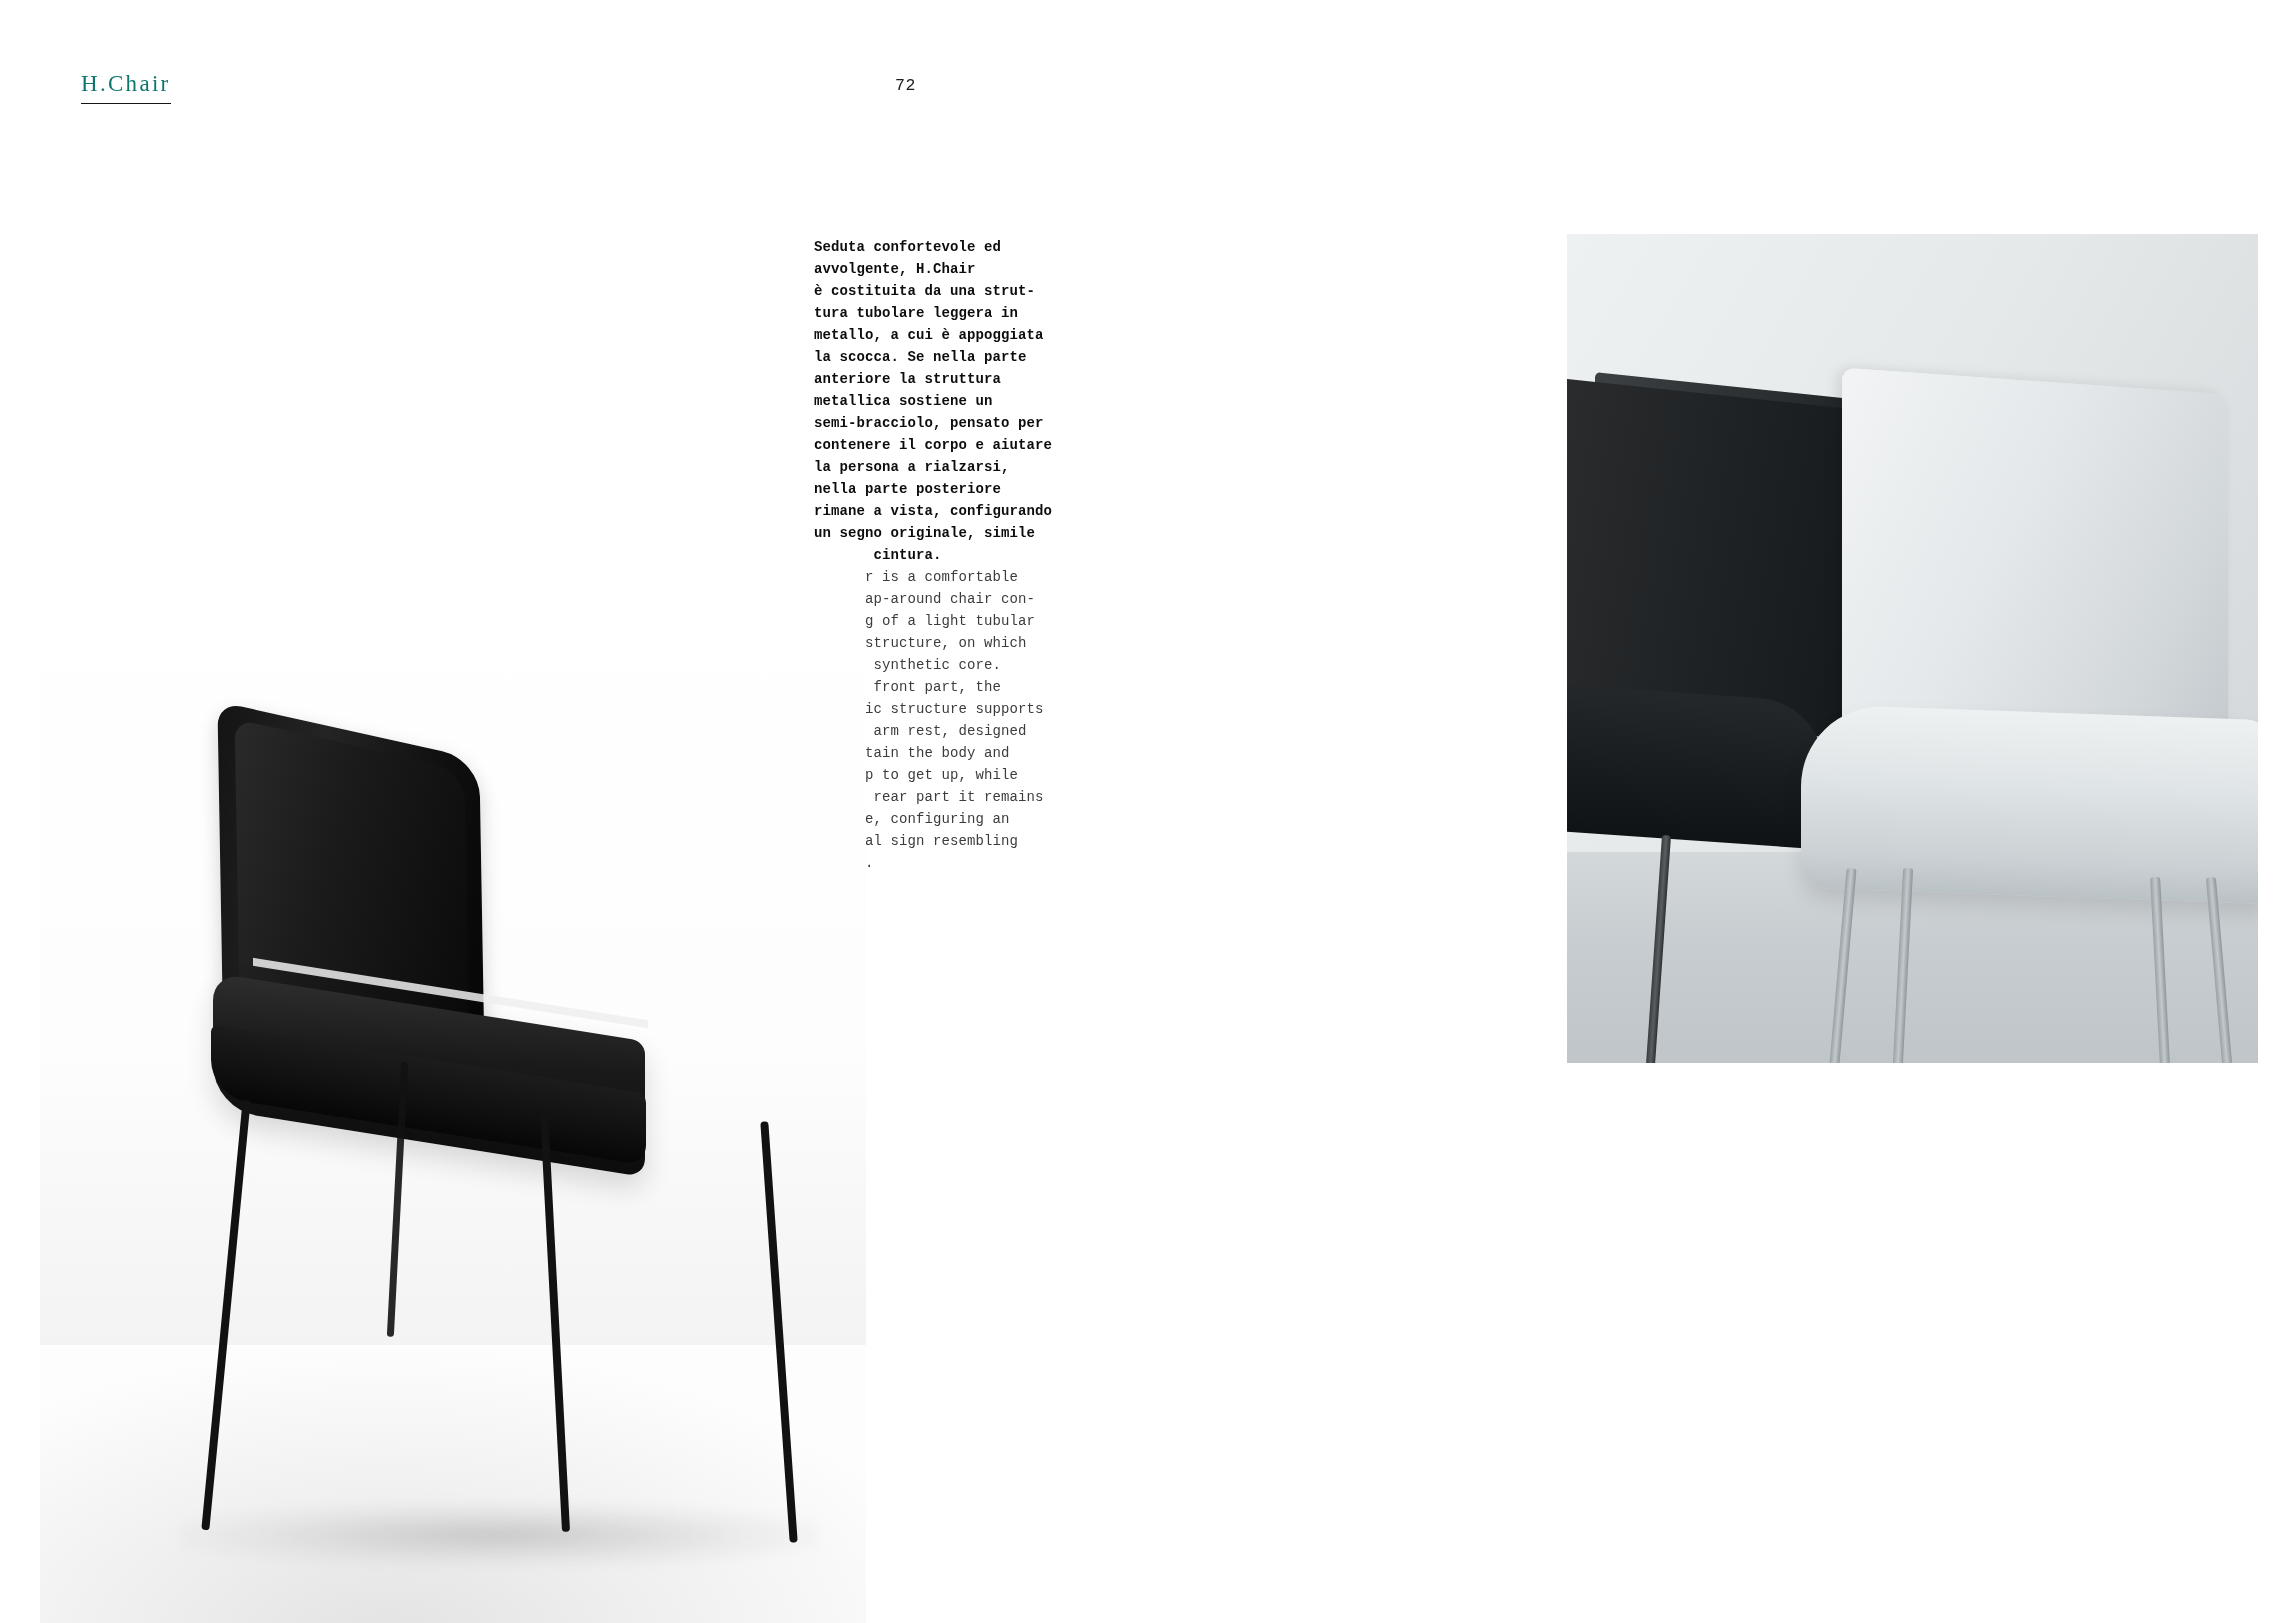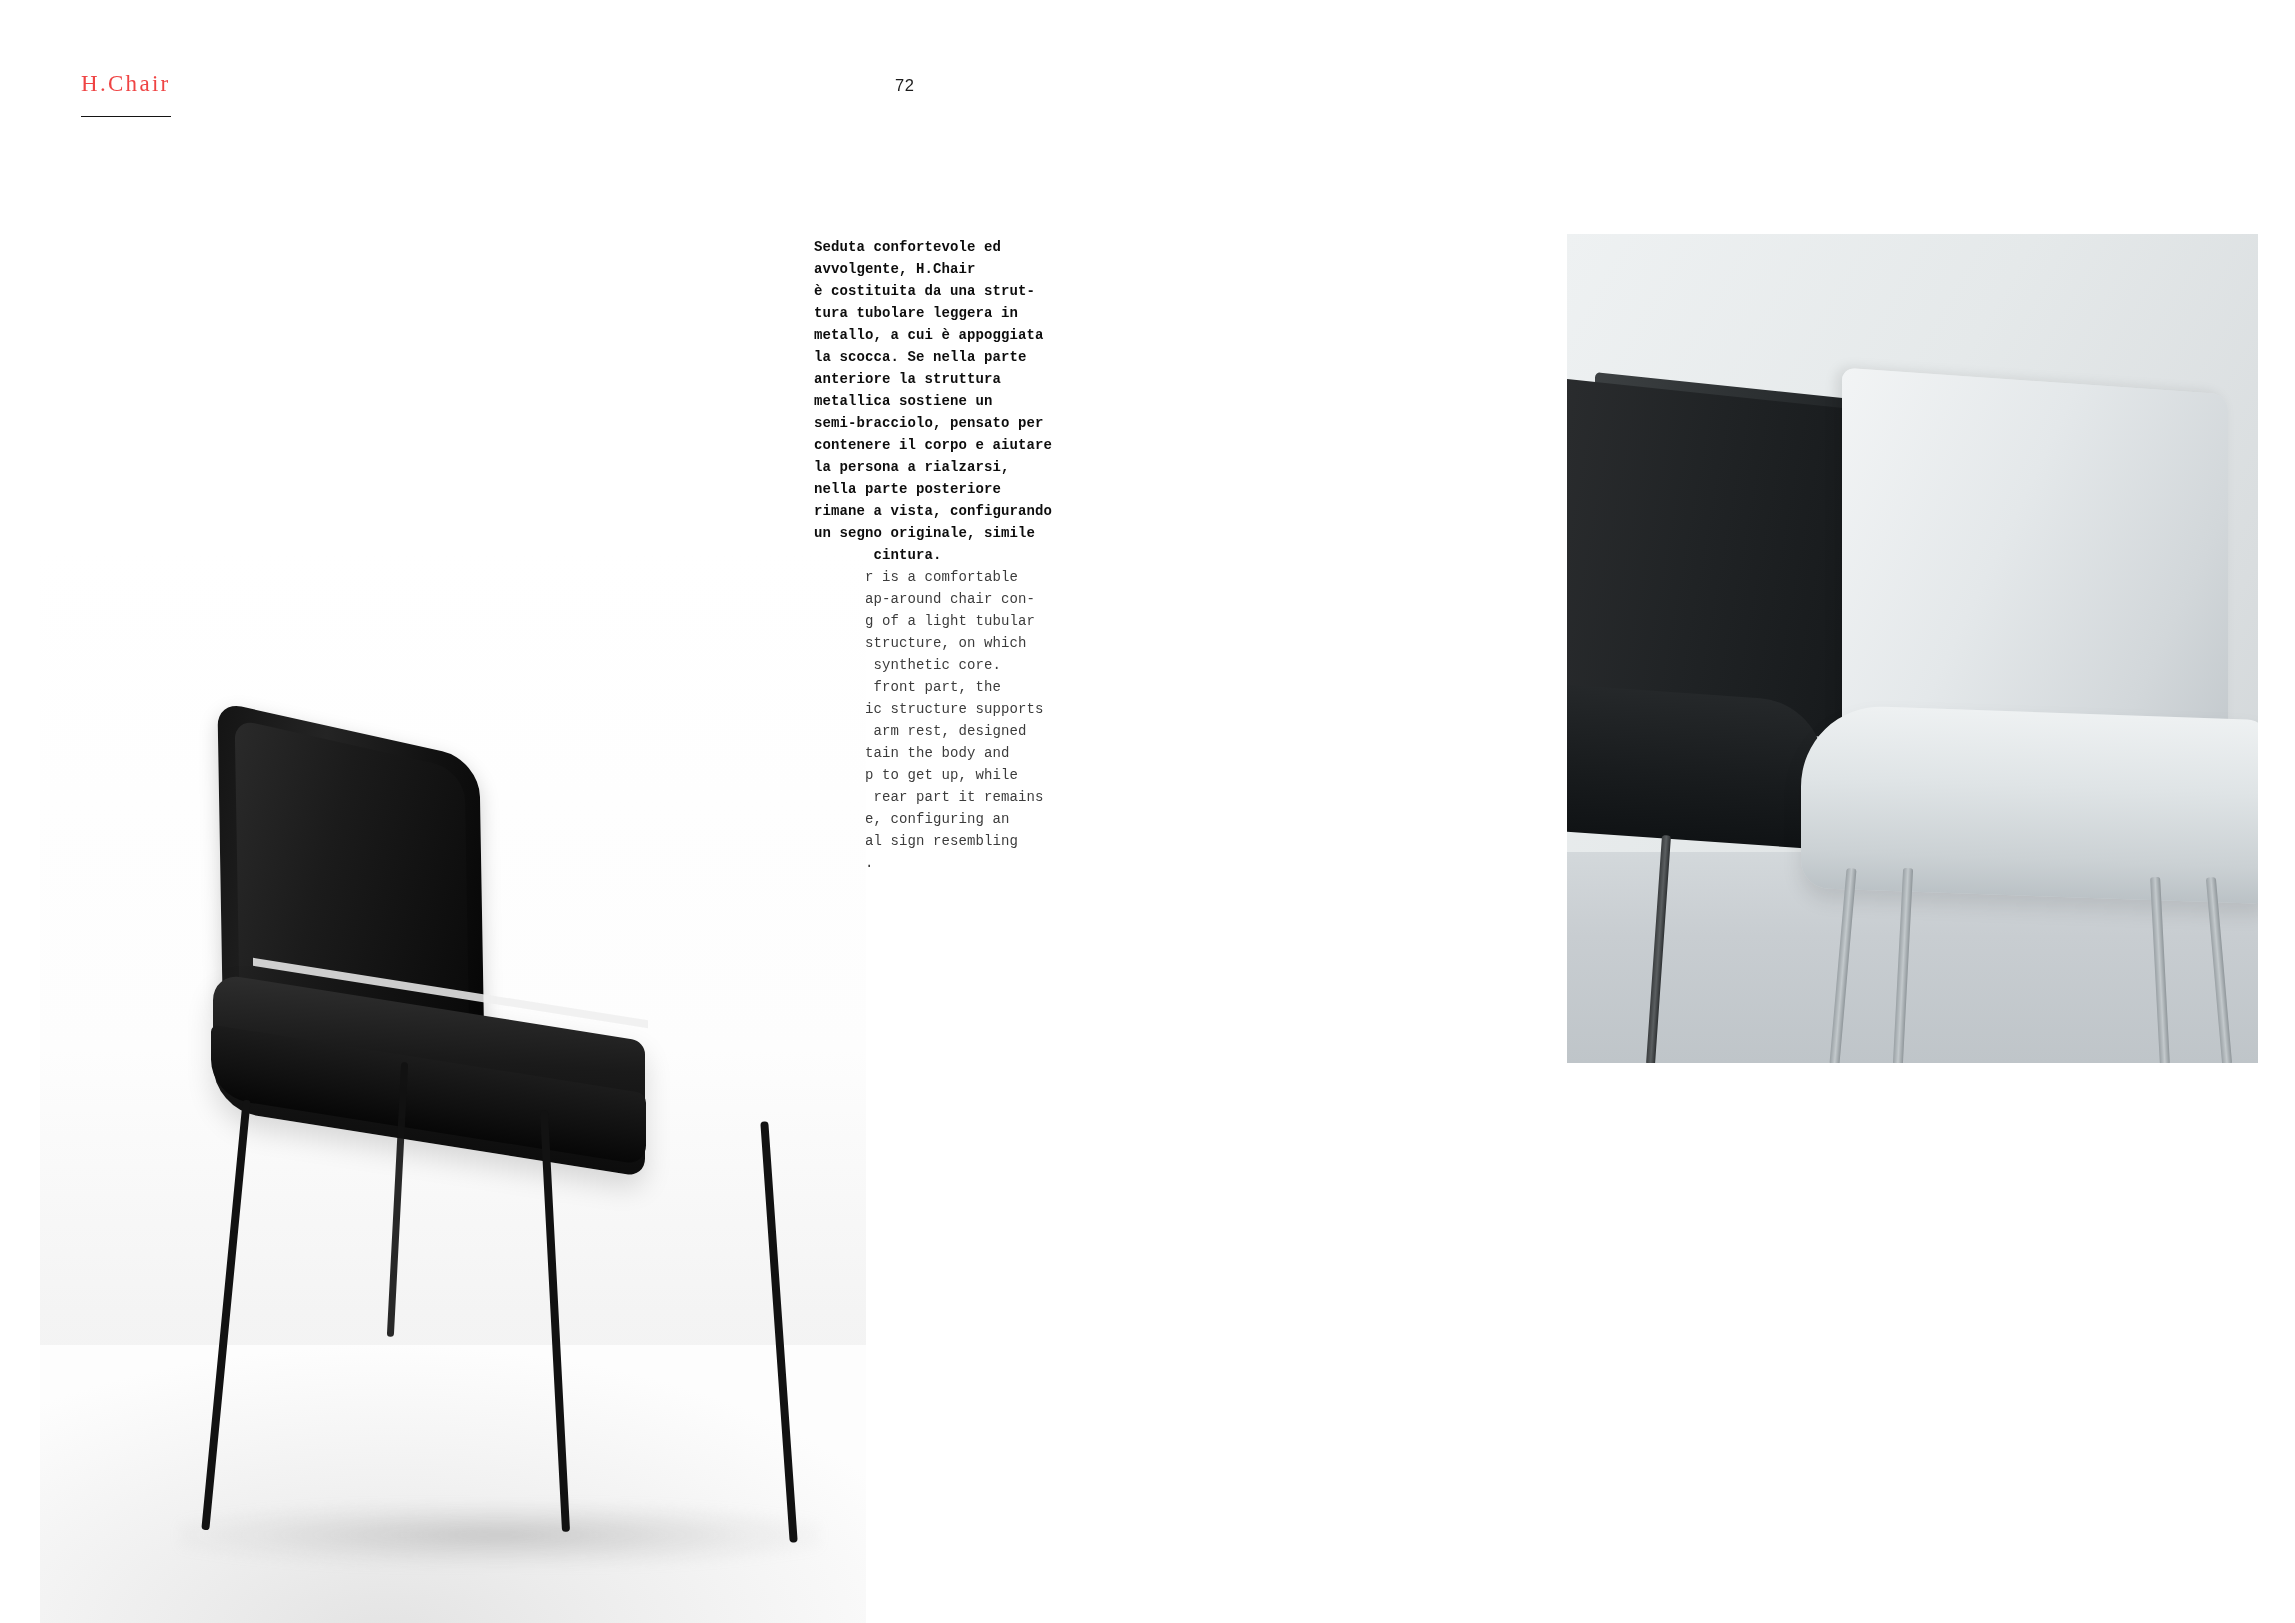--- a/index.html
+++ b/index.html
@@ -24,31 +24,31 @@
     width: 2140px;
     height: 37px;
   }
   .brand-title {
     position: absolute;
     left: 0;
     top: 0;
     font-family: "Liberation Serif", serif;
     font-size: 23px;
     letter-spacing: 2.3px;
-    color: #ef4444;
-    padding-bottom: 21px;
+    color: #0f766e;
+    padding-bottom: 8px;
     border-bottom: 1.4px solid #141414;
     display: inline-block;
     line-height: 1;
   }
   .folio {
     position: absolute;
     left: 814px;
     top: 3.7px;
-    font-family: Liberation Sans, sans-serif;
+    font-family: Liberation Mono, monospace;
     font-size: 16.5px;
     color: #1c1c1c;
     letter-spacing: 0.5px;
   }
 
   
   .text-column {
     position: absolute;
     left: 814px;
     top: 217px;

